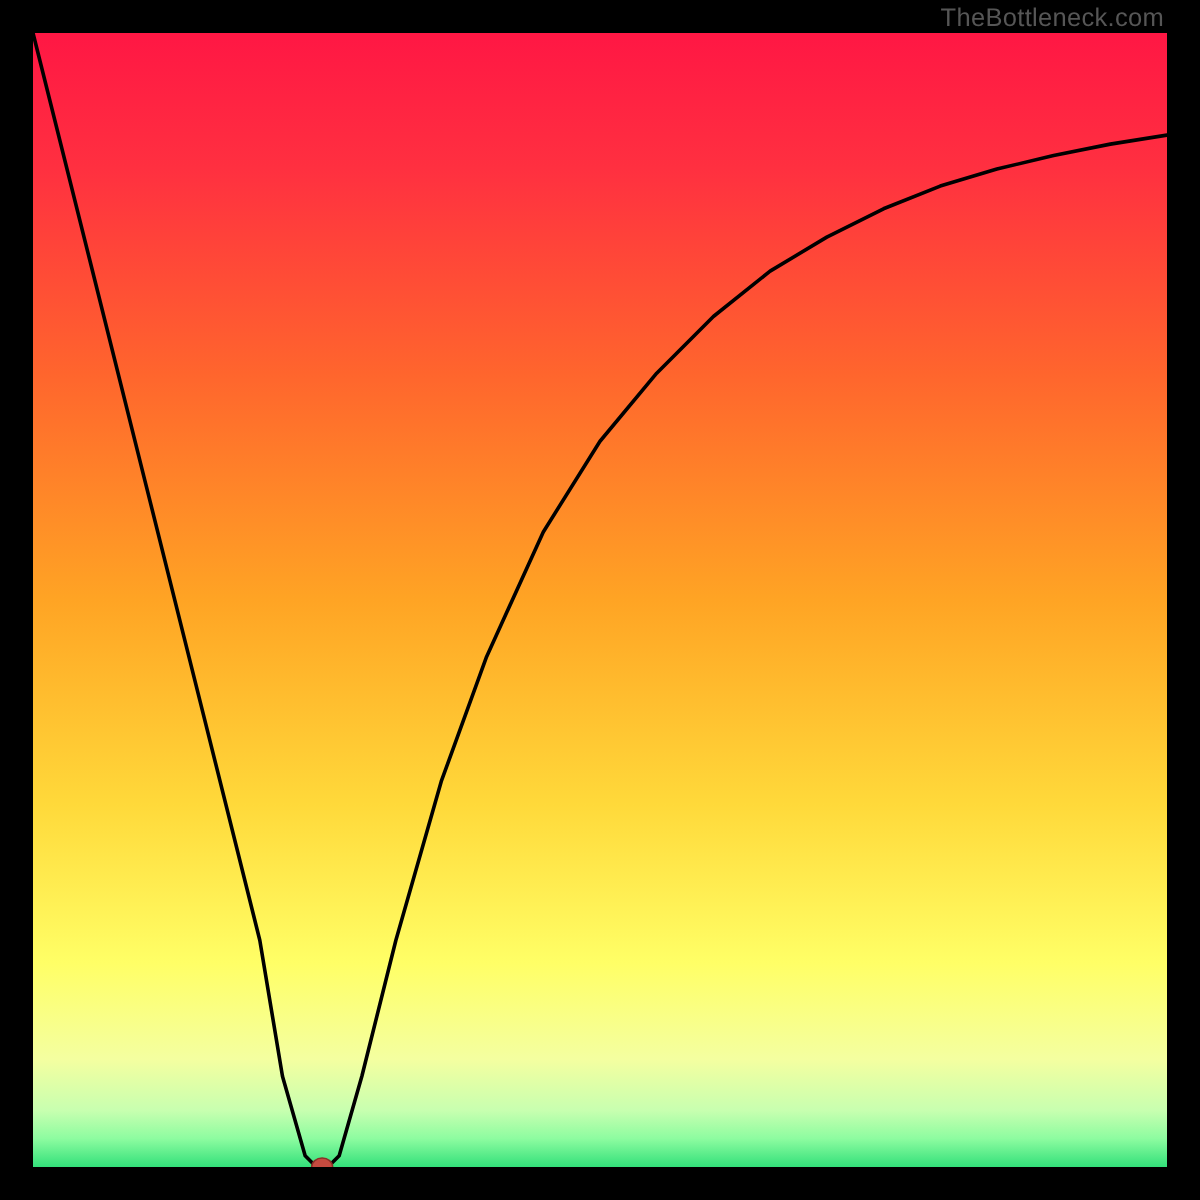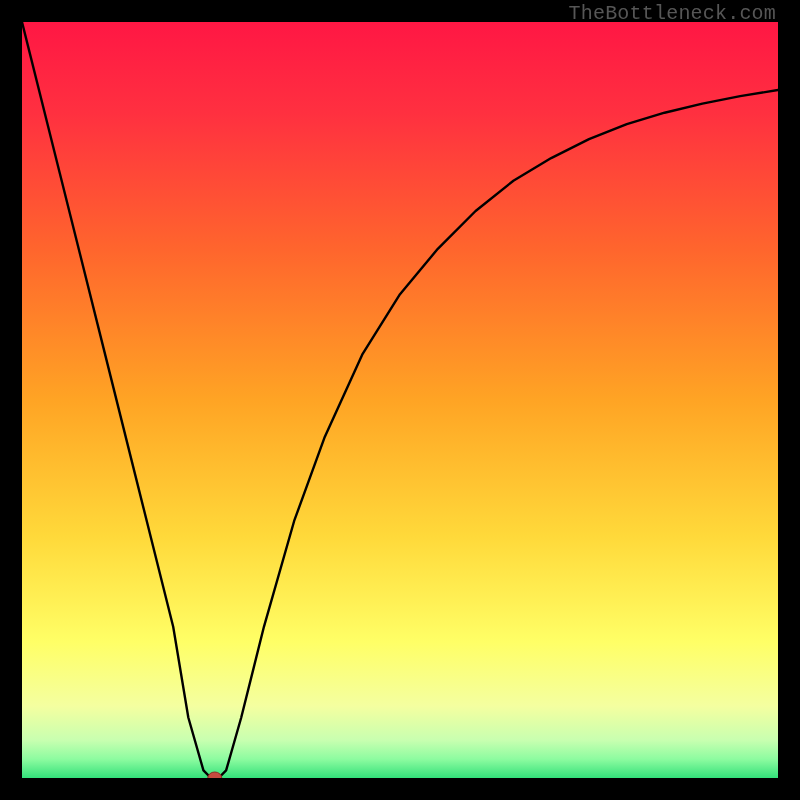--- a/index.html
+++ b/index.html
@@ -22,22 +22,22 @@
     position: absolute;
     left: 0;
     top: 0;
     width: 756px;
     height: 756px;
   }
   .watermark {
     position: absolute;
     top: 2px;
     right: 24px;
-    font-family: Liberation Mono, monospace;
-    font-size: 20px;
+    font-family: Liberation Sans, sans-serif;
+    font-size: 17px;
     font-weight: 500;
     color: #565656;
     letter-spacing: 0.2px;
   }
   svg {
     display: block;
   }
 </style>
 </head>
 <body>

